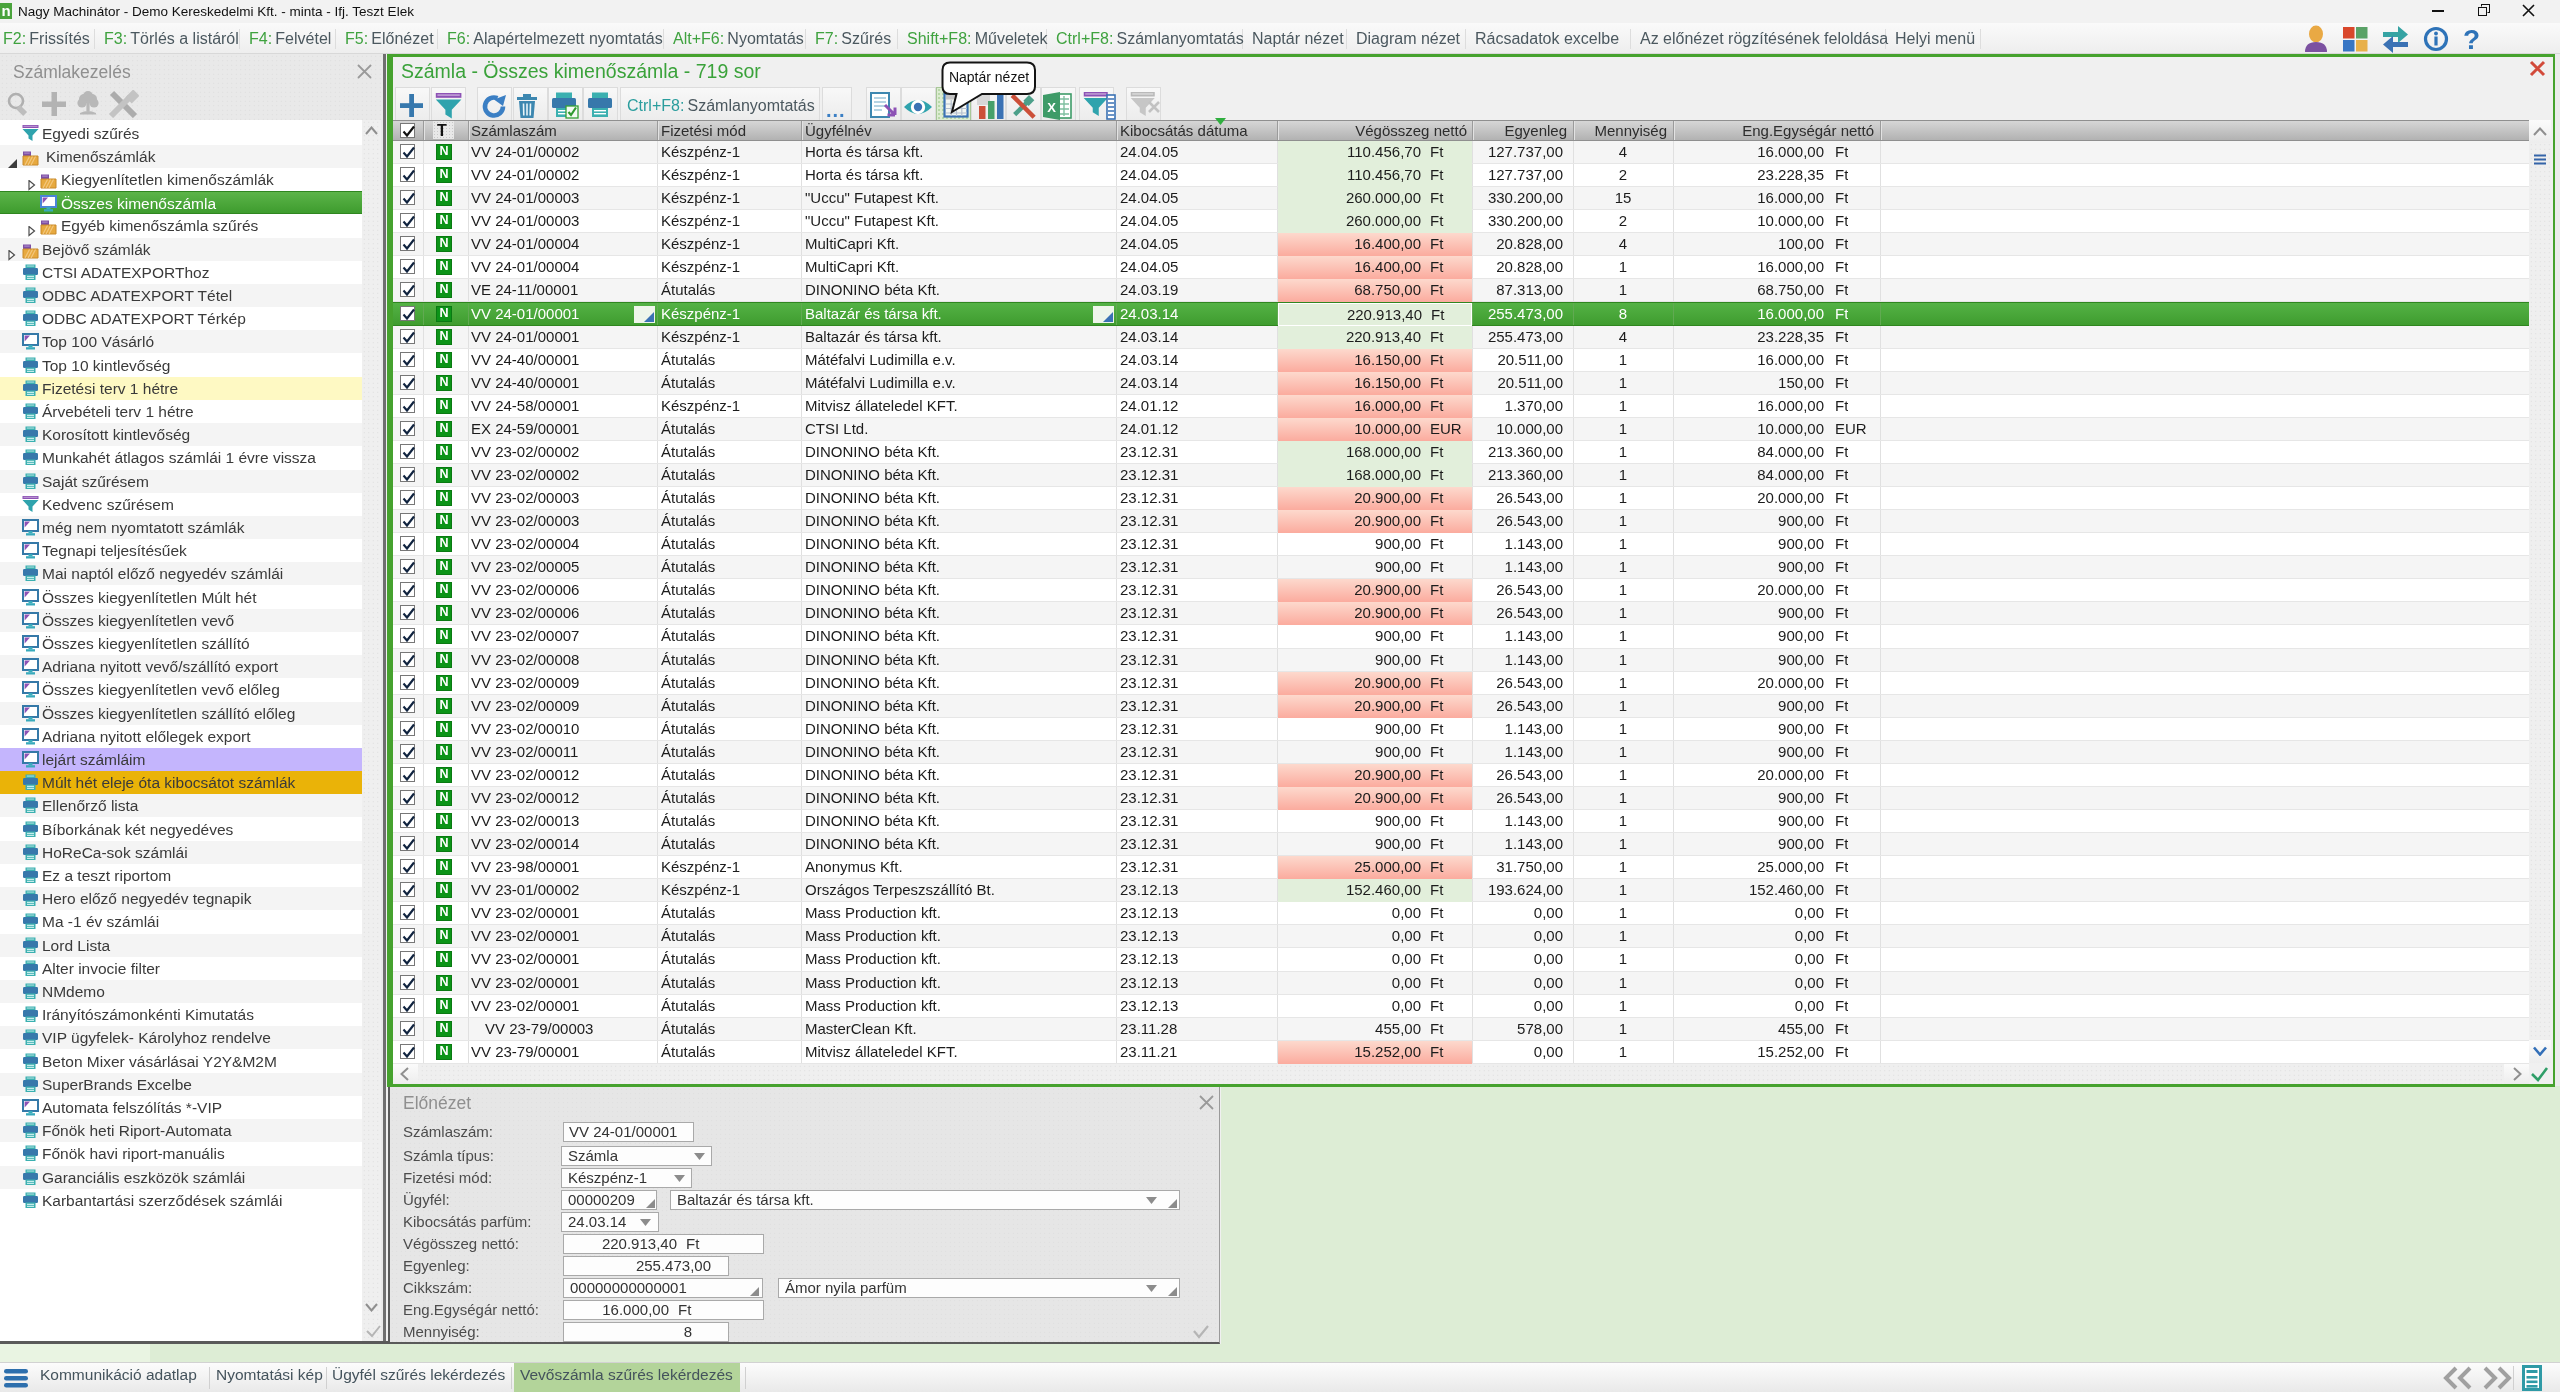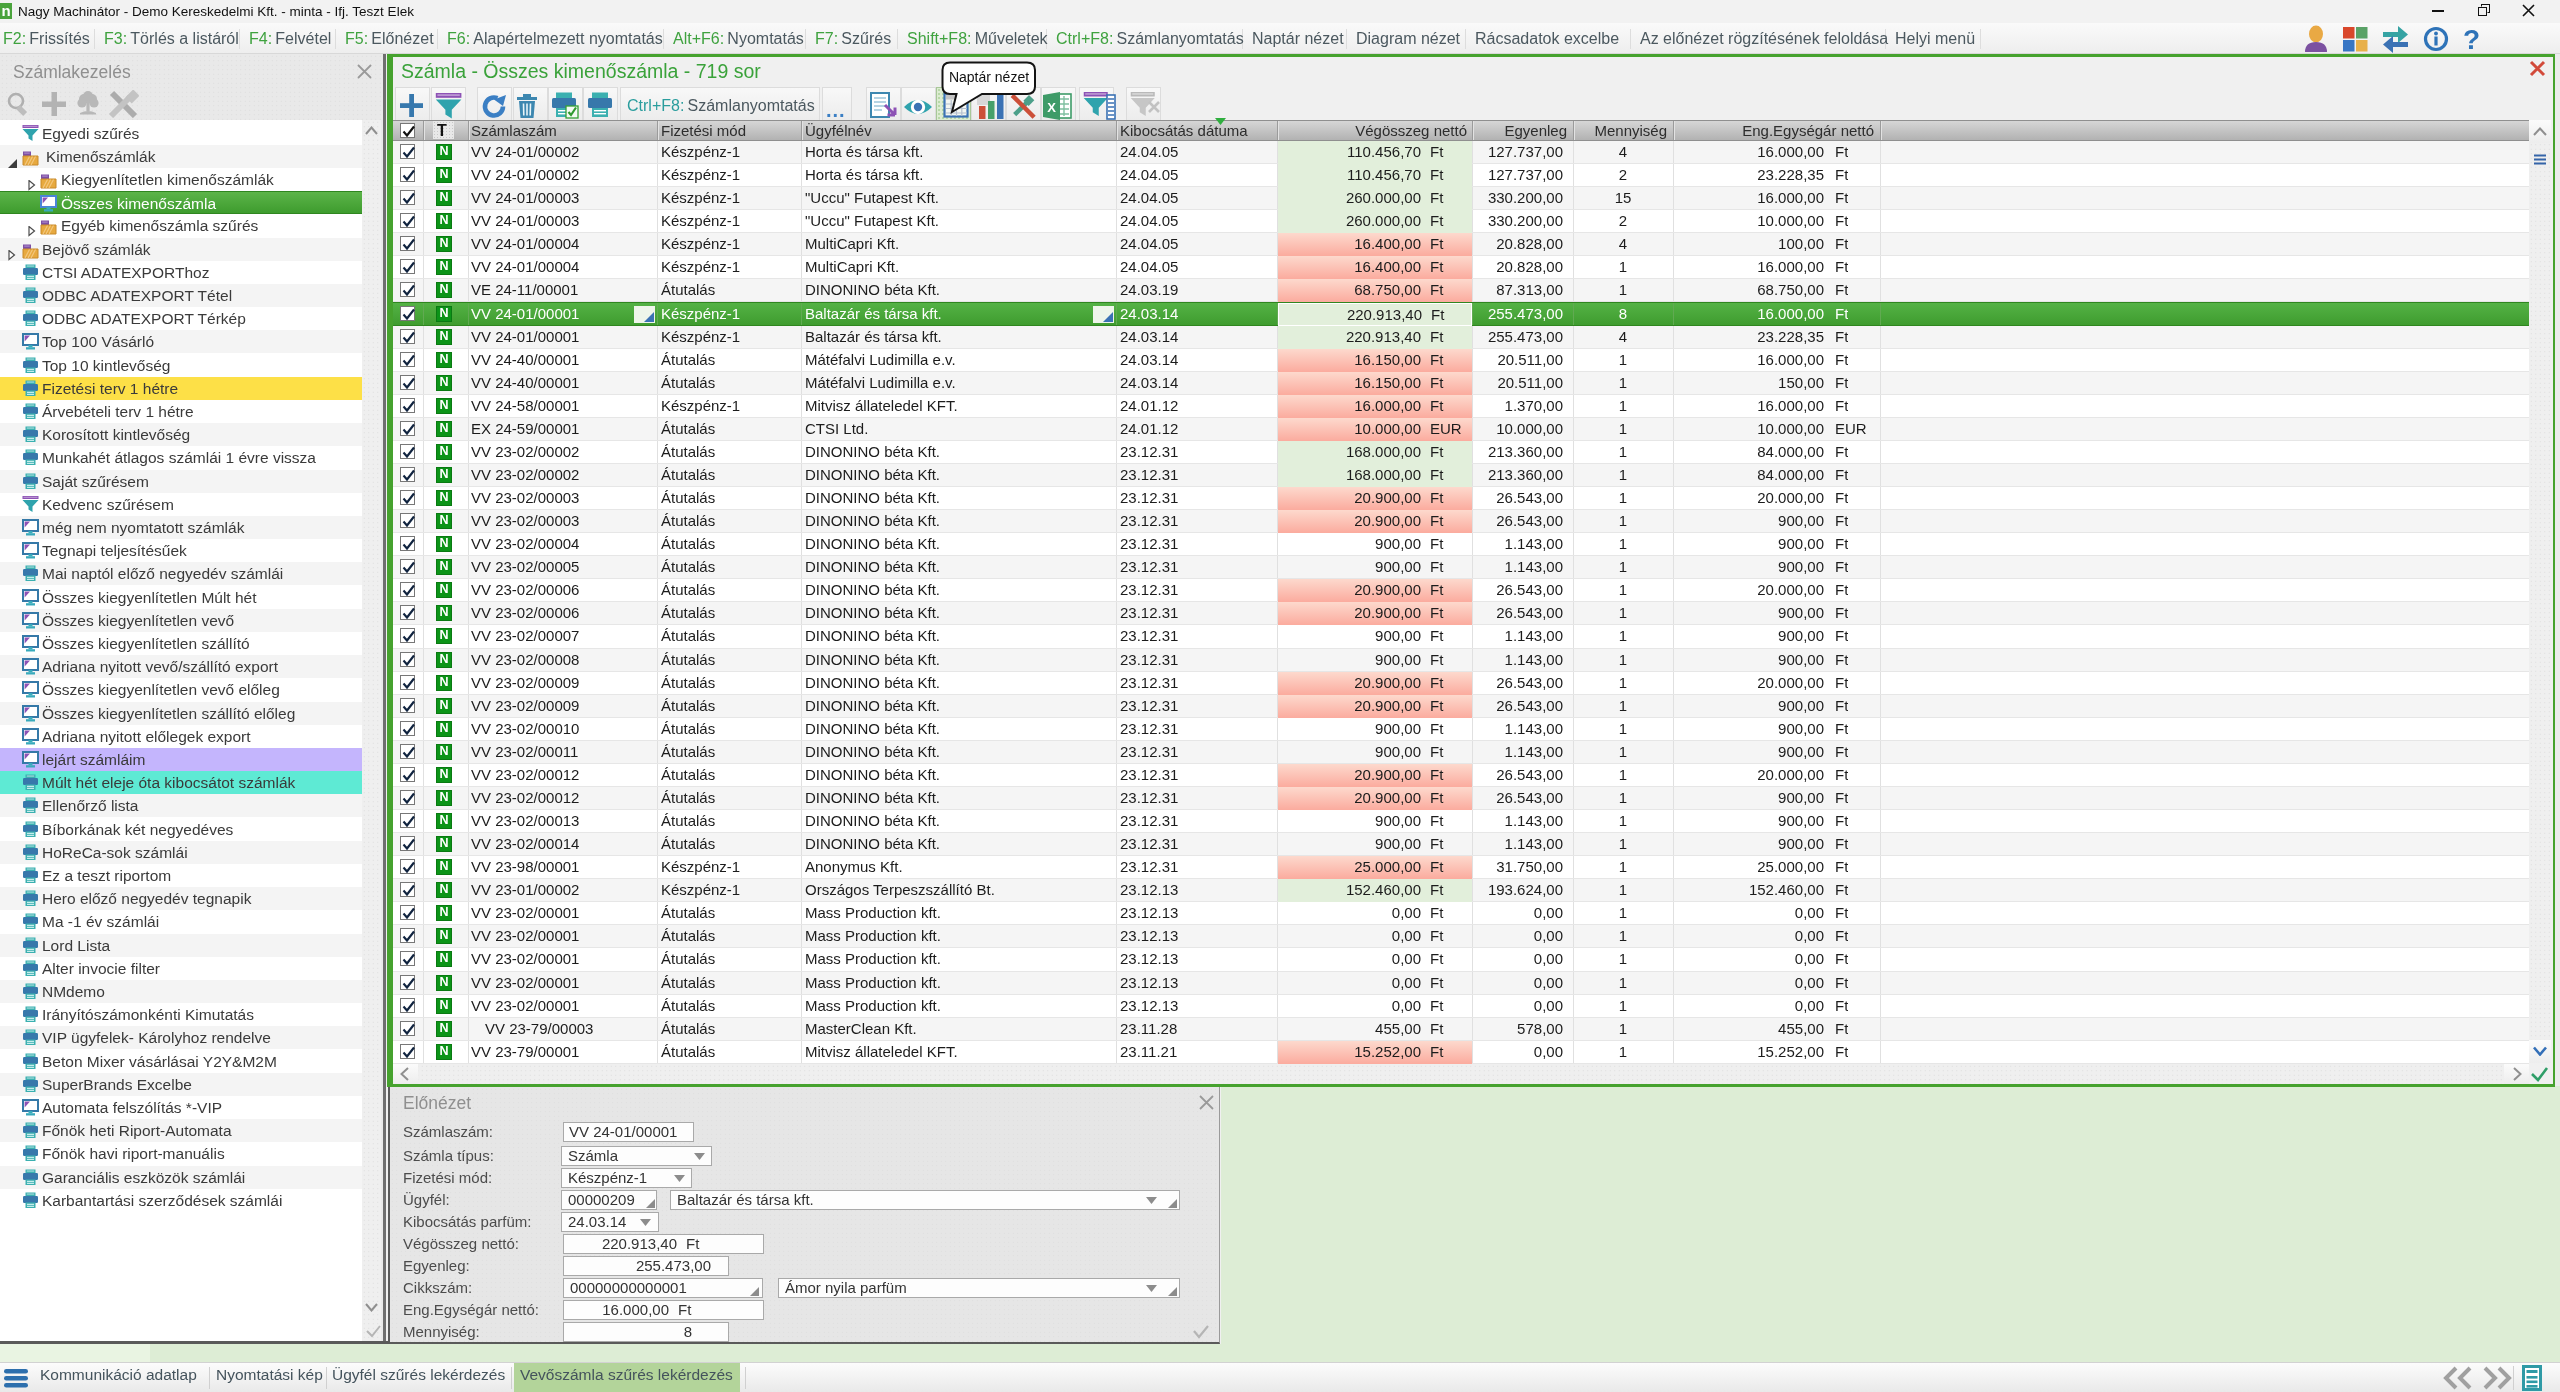--- a/index.html
+++ b/index.html
@@ -224,21 +224,21 @@
       <div class="ab" style="left:22px;top:3px"><svg style="" width="17" height="17" viewBox="0 0 17 17">
           <rect x="3.5" y="0.5" width="10" height="4" fill="#3bb0b0"></rect>
           <rect x="4.8" y="1.6" width="7.4" height="0.9" fill="#fff" opacity="0.7"></rect>
           <rect x="1" y="4" width="15" height="7" rx="1.2" fill="#3778ab"></rect>
           <rect x="3.5" y="10.5" width="10" height="5.5" fill="#3bb0b0"></rect>
           <rect x="5" y="11.8" width="7" height="1" fill="#e8fbfb"></rect>
           <rect x="5" y="13.8" width="7" height="1" fill="#e8fbfb"></rect>
         </svg></div>
       <span class="ab" style="left:42px">Top 10 kintlevőség</span>
     </div>
-<div class="trow" style="top:256.69999999999993px;background:#fde047">
+<div class="trow" style="top:256.69999999999993px;background:#fef9c3">
       <div class="ab" style="left:22px;top:3px"><svg style="" width="17" height="17" viewBox="0 0 17 17">
           <rect x="3.5" y="0.5" width="10" height="4" fill="#3bb0b0"></rect>
           <rect x="4.8" y="1.6" width="7.4" height="0.9" fill="#fff" opacity="0.7"></rect>
           <rect x="1" y="4" width="15" height="7" rx="1.2" fill="#3778ab"></rect>
           <rect x="3.5" y="10.5" width="10" height="5.5" fill="#3bb0b0"></rect>
           <rect x="5" y="11.8" width="7" height="1" fill="#e8fbfb"></rect>
           <rect x="5" y="13.8" width="7" height="1" fill="#e8fbfb"></rect>
         </svg></div>
       <span class="ab" style="left:42px">Fizetési terv 1 hétre</span>
     </div>
@@ -388,21 +388,21 @@
     </div>
 <div class="trow" style="top:627.9px;background:#c4b5fd">
       <div class="ab" style="left:22px;top:3px"><svg style="" width="17" height="17" viewBox="0 0 17 17">
           <rect x="1" y="1" width="15" height="11" fill="#fff" stroke="#3579a8" stroke-width="2"></rect>
           <polygon points="2.6,2.6 8,2.6 2.6,8.6" fill="#8d52b5"></polygon>
           <rect x="6.5" y="12" width="4" height="2.2" fill="#38aabb"></rect>
           <rect x="4" y="14.2" width="9" height="2.3" fill="#38aabb"></rect>
         </svg></div>
       <span class="ab" style="left:42px">lejárt számláim</span>
     </div>
-<div class="trow" style="top:651.1px;background:#5eead4">
+<div class="trow" style="top:651.1px;background:#eab308">
       <div class="ab" style="left:22px;top:3px"><svg style="" width="17" height="17" viewBox="0 0 17 17">
           <rect x="3.5" y="0.5" width="10" height="4" fill="#3bb0b0"></rect>
           <rect x="4.8" y="1.6" width="7.4" height="0.9" fill="#fff" opacity="0.7"></rect>
           <rect x="1" y="4" width="15" height="7" rx="1.2" fill="#3778ab"></rect>
           <rect x="3.5" y="10.5" width="10" height="5.5" fill="#3bb0b0"></rect>
           <rect x="5" y="11.8" width="7" height="1" fill="#e8fbfb"></rect>
           <rect x="5" y="13.8" width="7" height="1" fill="#e8fbfb"></rect>
         </svg></div>
       <span class="ab" style="left:42px">Múlt hét eleje óta kibocsátot számlák</span>
     </div>

